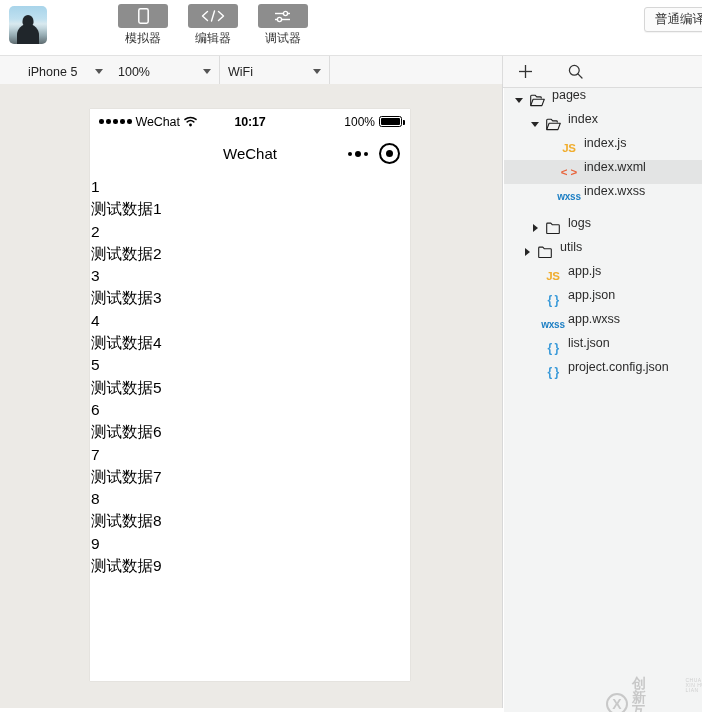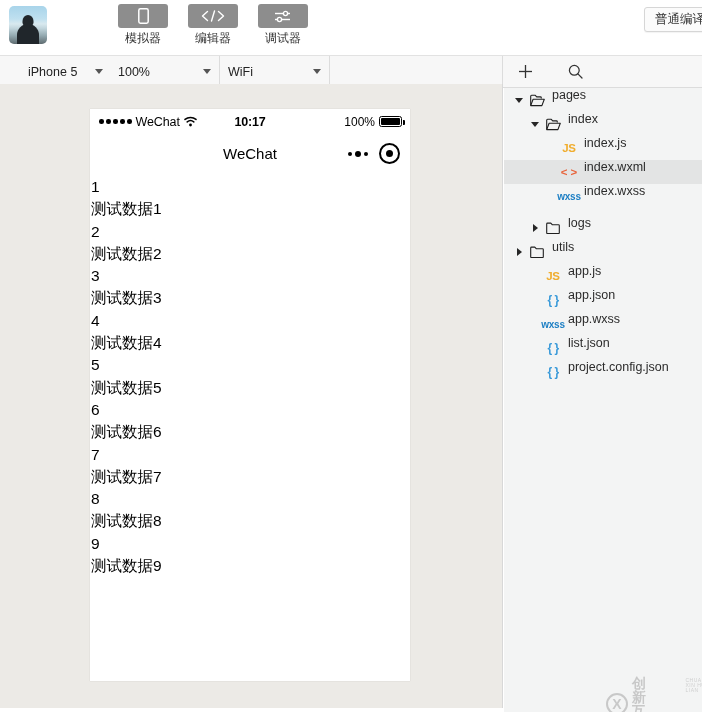--- a/index.html
+++ b/index.html
@@ -572,21 +572,21 @@
         <span class="arrow">
           <i class="right"></i>
         </span>
         <span class="ficon">
           <svg width="14" height="12" viewBox="0 0 14 12">
             <path d="M0.7 10.8 V1.9 a0.8 0.8 0 0 1 0.8-0.8 H4.8 L6.2 2.7 H12.5 a0.8 0.8 0 0 1 0.8 0.8 V10.8 a0.8 0.8 0 0 1-0.8 0.8 H1.5 a0.8 0.8 0 0 1-0.8-0.8 Z" fill="none" stroke="#1f1f1f" stroke-width="1.1" stroke-linejoin="round"></path>
           </svg>
         </span>
         <span class="fname">logs</span>
       </div>
-      <div class="fnode" style="padding-left: 8px;">
+      <div class="fnode" style="padding-left: 16px;">
         <span class="arrow">
           <i class="right"></i>
         </span>
         <span class="ficon">
           <svg width="14" height="12" viewBox="0 0 14 12">
             <path d="M0.7 10.8 V1.9 a0.8 0.8 0 0 1 0.8-0.8 H4.8 L6.2 2.7 H12.5 a0.8 0.8 0 0 1 0.8 0.8 V10.8 a0.8 0.8 0 0 1-0.8 0.8 H1.5 a0.8 0.8 0 0 1-0.8-0.8 Z" fill="none" stroke="#1f1f1f" stroke-width="1.1" stroke-linejoin="round"></path>
           </svg>
         </span>
         <span class="fname">utils</span>
       </div>

